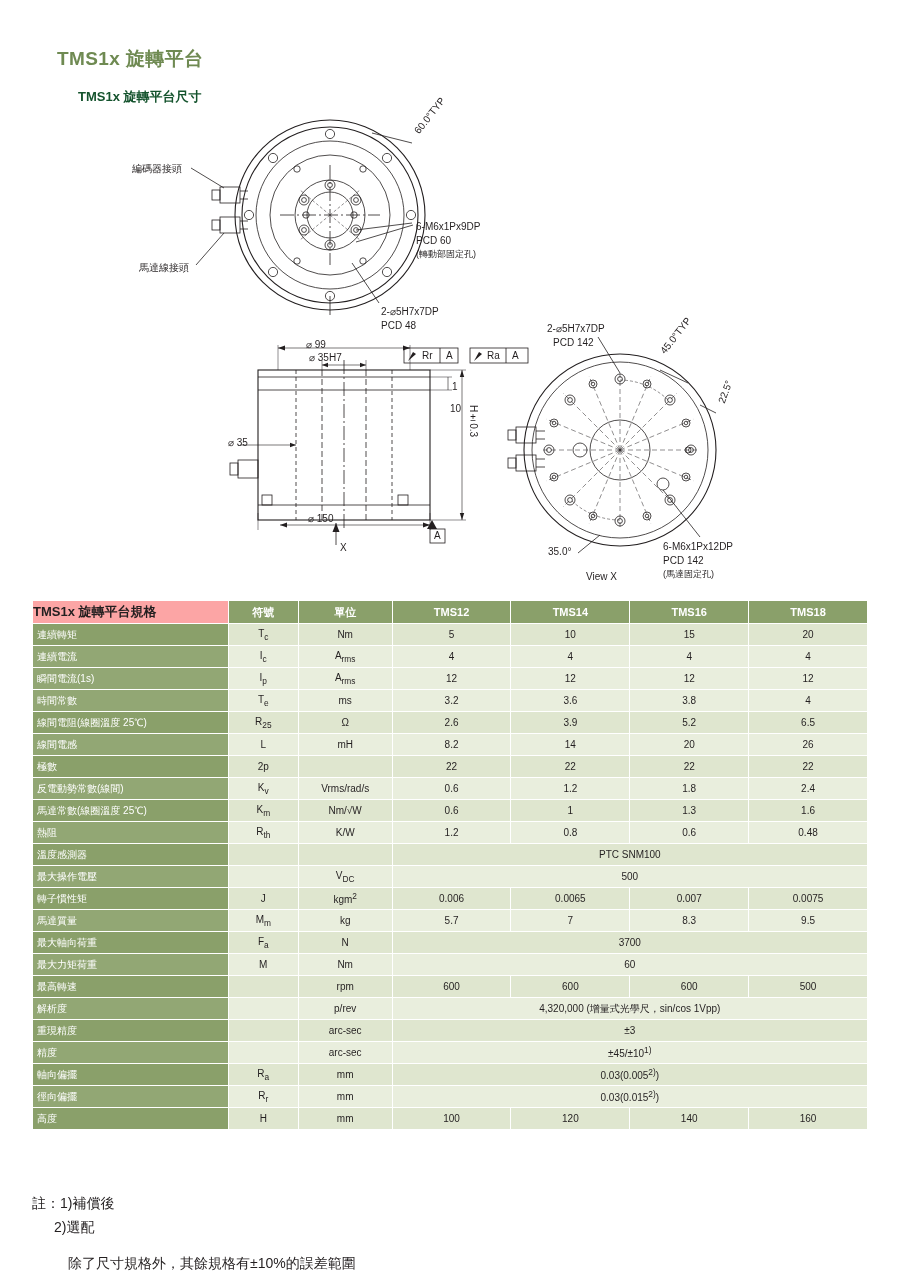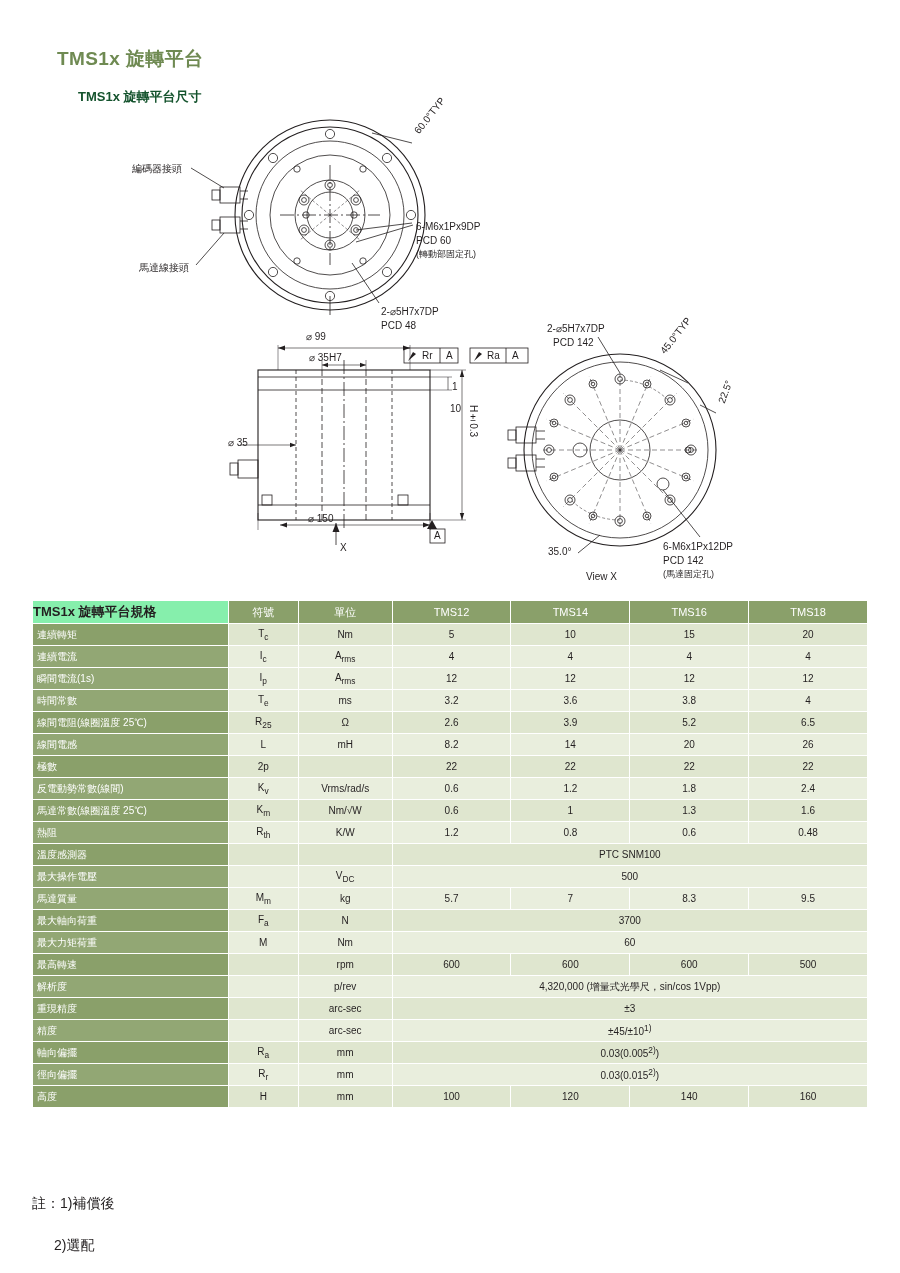--- a/index.html
+++ b/index.html
@@ -55,25 +55,25 @@
     height: 22px;
     text-align: center;
     vertical-align: middle;
     font-weight: normal;
     border: 1px solid #ffffff;
   }
   table.spec thead th {
     height: 23px;
     color: #ffffff;
     background: #8aa06a;
-    font-weight: normal;
+    font-weight: bold;
     font-size: 11px;
   }
   table.spec thead th.hcorner {
-    background: #86efac;
+    background: #fca5a5;
     color: #231f20;
     text-align: left;
     font-weight: bold;
     font-size: 13px;
     padding-left: 0px;
   }
   table.spec tbody tr td:first-child {
     text-align: left;
     padding-left: 4px;
     color: #ffffff;
@@ -85,21 +85,21 @@
   table.spec tbody tr.alt td { background: #e9eedd; }
 
   
   .notes {
     position: absolute;
     left: 32px;
     top: 1192px;
     font-size: 14px;
     line-height: 1.7;
   }
-  .notes .n2 { padding-left: 22px; margin-top: 18px; }
+  .notes .n2 { padding-left: 22px; }
   .notes .n3 { padding-left: 36px; margin-top: 12px; }
 </style>
 </head>
 <body>
 
 <div class="page">
 
   <div class="title">TMS1x 旋轉平台</div>
   <div class="subtitle">TMS1x 旋轉平台尺寸</div>
 
@@ -325,21 +325,21 @@
 
     
     <div class="dwg-label" style="left:132px;top:58px">編碼器接頭</div>
     <div class="dwg-label" style="left:139px;top:157px">馬達線接頭</div>
     <div class="dwg-label" style="left:412px;top:24px;transform:rotate(-52deg);transform-origin:left top">60.0°TYP</div>
     <div class="dwg-label" style="left:416px;top:116px">6-M6x1Px9DP</div>
     <div class="dwg-label" style="left:416px;top:130px">PCD 60</div>
     <div class="dwg-label small" style="left:416px;top:144px">(轉動部固定孔)</div>
     <div class="dwg-label" style="left:381px;top:201px">2-⌀5H7x7DP</div>
     <div class="dwg-label" style="left:381px;top:215px">PCD 48</div>
-    <div class="dwg-label" style="left:306px;top:226px">⌀ 99</div>
+    <div class="dwg-label" style="left:306px;top:234px">⌀ 99</div>
     <div class="dwg-label" style="left:309px;top:247px">⌀ 35H7</div>
     <div class="dwg-label" style="left:422px;top:245px">Rr</div>
     <div class="dwg-label" style="left:446px;top:245px">A</div>
     <div class="dwg-label" style="left:487px;top:245px">Ra</div>
     <div class="dwg-label" style="left:512px;top:245px">A</div>
     <div class="dwg-label" style="left:452px;top:276px">1</div>
     <div class="dwg-label" style="left:450px;top:298px">10</div>
     <div class="dwg-label" style="left:466px;top:300px;writing-mode:vertical-rl">H±0.3</div>
     <div class="dwg-label" style="left:228px;top:332px">⌀ 35</div>
     <div class="dwg-label" style="left:308px;top:408px">⌀ 150</div>
@@ -464,20 +464,29 @@
           <td></td>
           <td></td>
           <td colspan="4">PTC SNM100</td>
         </tr>
         <tr class="alt">
           <td>最大操作電壓</td>
           <td></td>
           <td>V<sub>DC</sub></td>
           <td colspan="4">500</td>
         </tr>
+        <tr>
+          <td>轉子慣性矩</td>
+          <td>J</td>
+          <td>kgm<sup>2</sup></td>
+          <td>0.006</td>
+          <td>0.0065</td>
+          <td>0.007</td>
+          <td>0.0075</td>
+        </tr>
         <tr class="alt">
           <td>馬達質量</td>
           <td>M<sub>m</sub></td>
           <td>kg</td>
           <td>5.7</td>
           <td>7</td>
           <td>8.3</td>
           <td>9.5</td>
         </tr>
         <tr>

